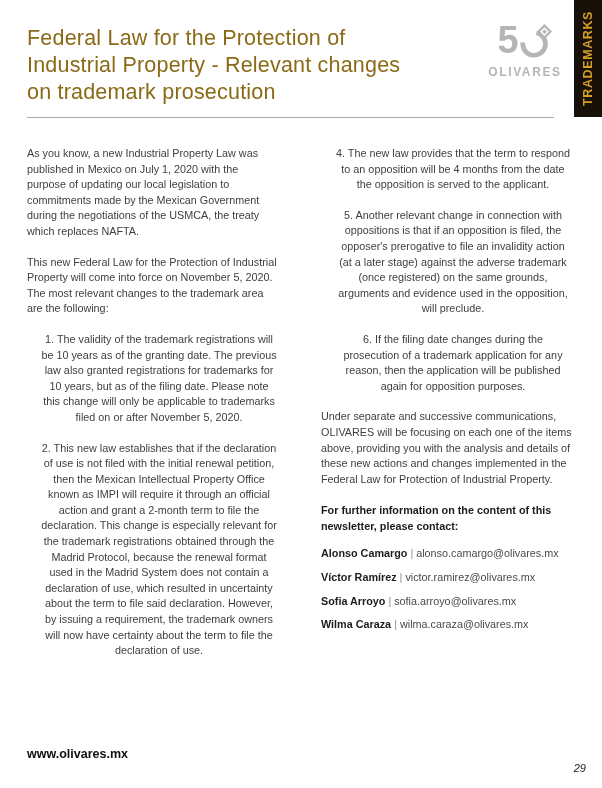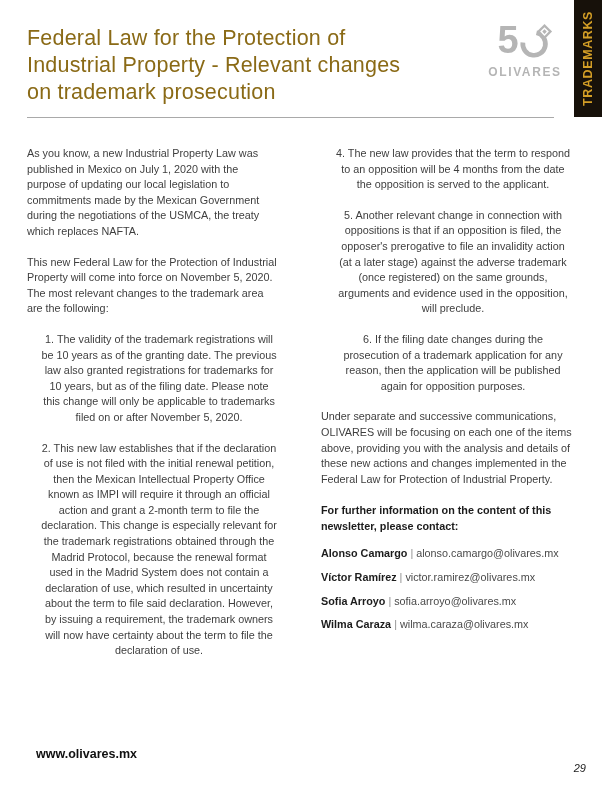--- a/index.html
+++ b/index.html
@@ -42,21 +42,21 @@
   .para.indent { padding-left:13px;text-align:center; }
   .para.bold-heading { font-weight:bold; color:#1c1c1c; margin-top:16px; margin-bottom:12px; }
 
   
   .contact-row { margin-bottom:8px; font-size:10.8px; line-height:15.6px; }
   .contact-name { font-weight:bold; color:#1c1c1c; }
   .contact-sep { color:#8f8f8f; padding:0 3px; }
   .contact-email { color:#4a4a4a; }
 
   
-  .site-url { position:absolute; left:36px; top:747px; font-size:12.5px; font-weight:bold; color:#101010; }
+  .site-url { position:absolute; left:27px; top:747px; font-size:12.5px; font-weight:bold; color:#101010; }
   .page-number { position:absolute; right:16px; top:762px; font-size:11px; font-style:italic; color:#222222; }
 </style>
 </head>
 <body>
 
 <div class="page">
 
   <div class="side-tab">
     <span class="tab-label">TRADEMARKS</span>
   </div>

